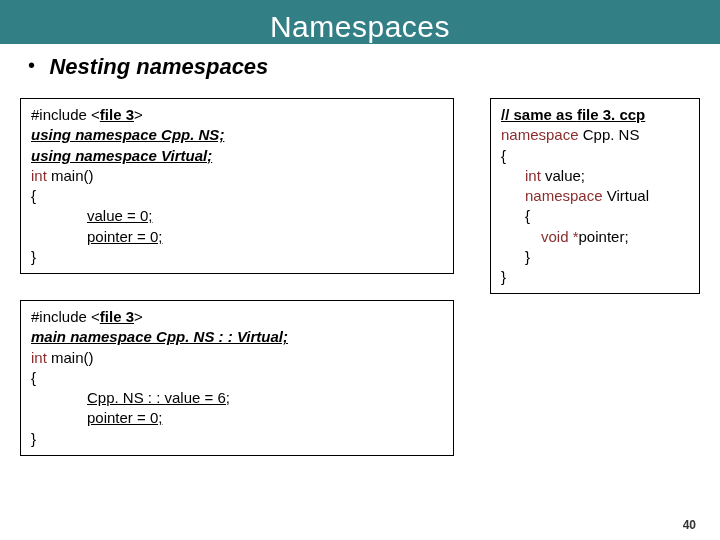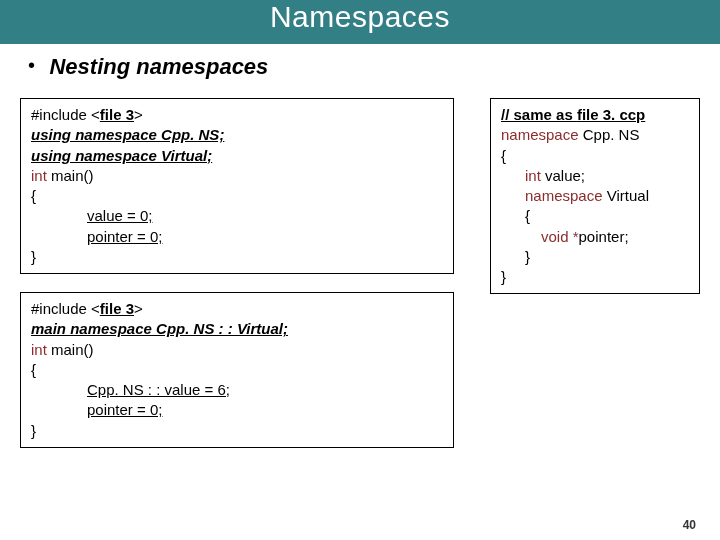--- a/index.html
+++ b/index.html
@@ -1,25 +1,25 @@
 <!DOCTYPE html>
 <html><head>
 <meta charset="utf-8">
 <style>
   html,body{margin:0;padding:0}
   body{width:720px;height:540px;background:#fff;font-family:"Comic Sans MS","Comic Sans",cursive,sans-serif;position:relative;overflow:hidden}
-  .title-bar{background:#337f86;height:44px;display:flex;align-items:flex-start;justify-content:center}
+  .title-bar{background:#337f86;height:44px;display:flex;align-items:flex-end;justify-content:center}
   .title-bar span{color:#fff;font-size:30px;letter-spacing:.5px}
   .subhead{padding:10px 0 0 28px}
   .subhead .bullet{display:inline-block;vertical-align:top;font-size:20px;color:#000;margin-right:10px}
   .subhead .text{font-style:italic;font-size:22px;color:#000;font-weight:bold}
   .cols{display:flex;padding:18px 20px 0 20px;gap:36px}
   .left{flex:1}
   .right{width:210px}
-  .codebox{border:1.5px solid #000;padding:6px 10px 6px 10px;font-family:Arial,Helvetica,sans-serif;font-size:15px;line-height:1.35;margin-bottom:18px;color:#000;white-space:pre}
+  .codebox{border:1.5px solid #000;padding:6px 10px 6px 10px;font-family:Arial,Helvetica,sans-serif;font-size:15px;line-height:1.35;margin-bottom:26px;color:#000;white-space:pre}
   .right .codebox{margin-bottom:16px}
   .b{font-weight:bold}
   .u{text-decoration:underline}
   .i{font-style:italic}
   .maroon{color:#8b2d2d}
   .ind{display:inline-block;width:56px}
   .ind2{display:inline-block;width:24px}
   .ind3{display:inline-block;width:40px}
   .pagenum{position:absolute;right:24px;bottom:8px;font-family:Arial,Helvetica,sans-serif;font-size:12px;font-weight:bold;color:#333}
 </style>

